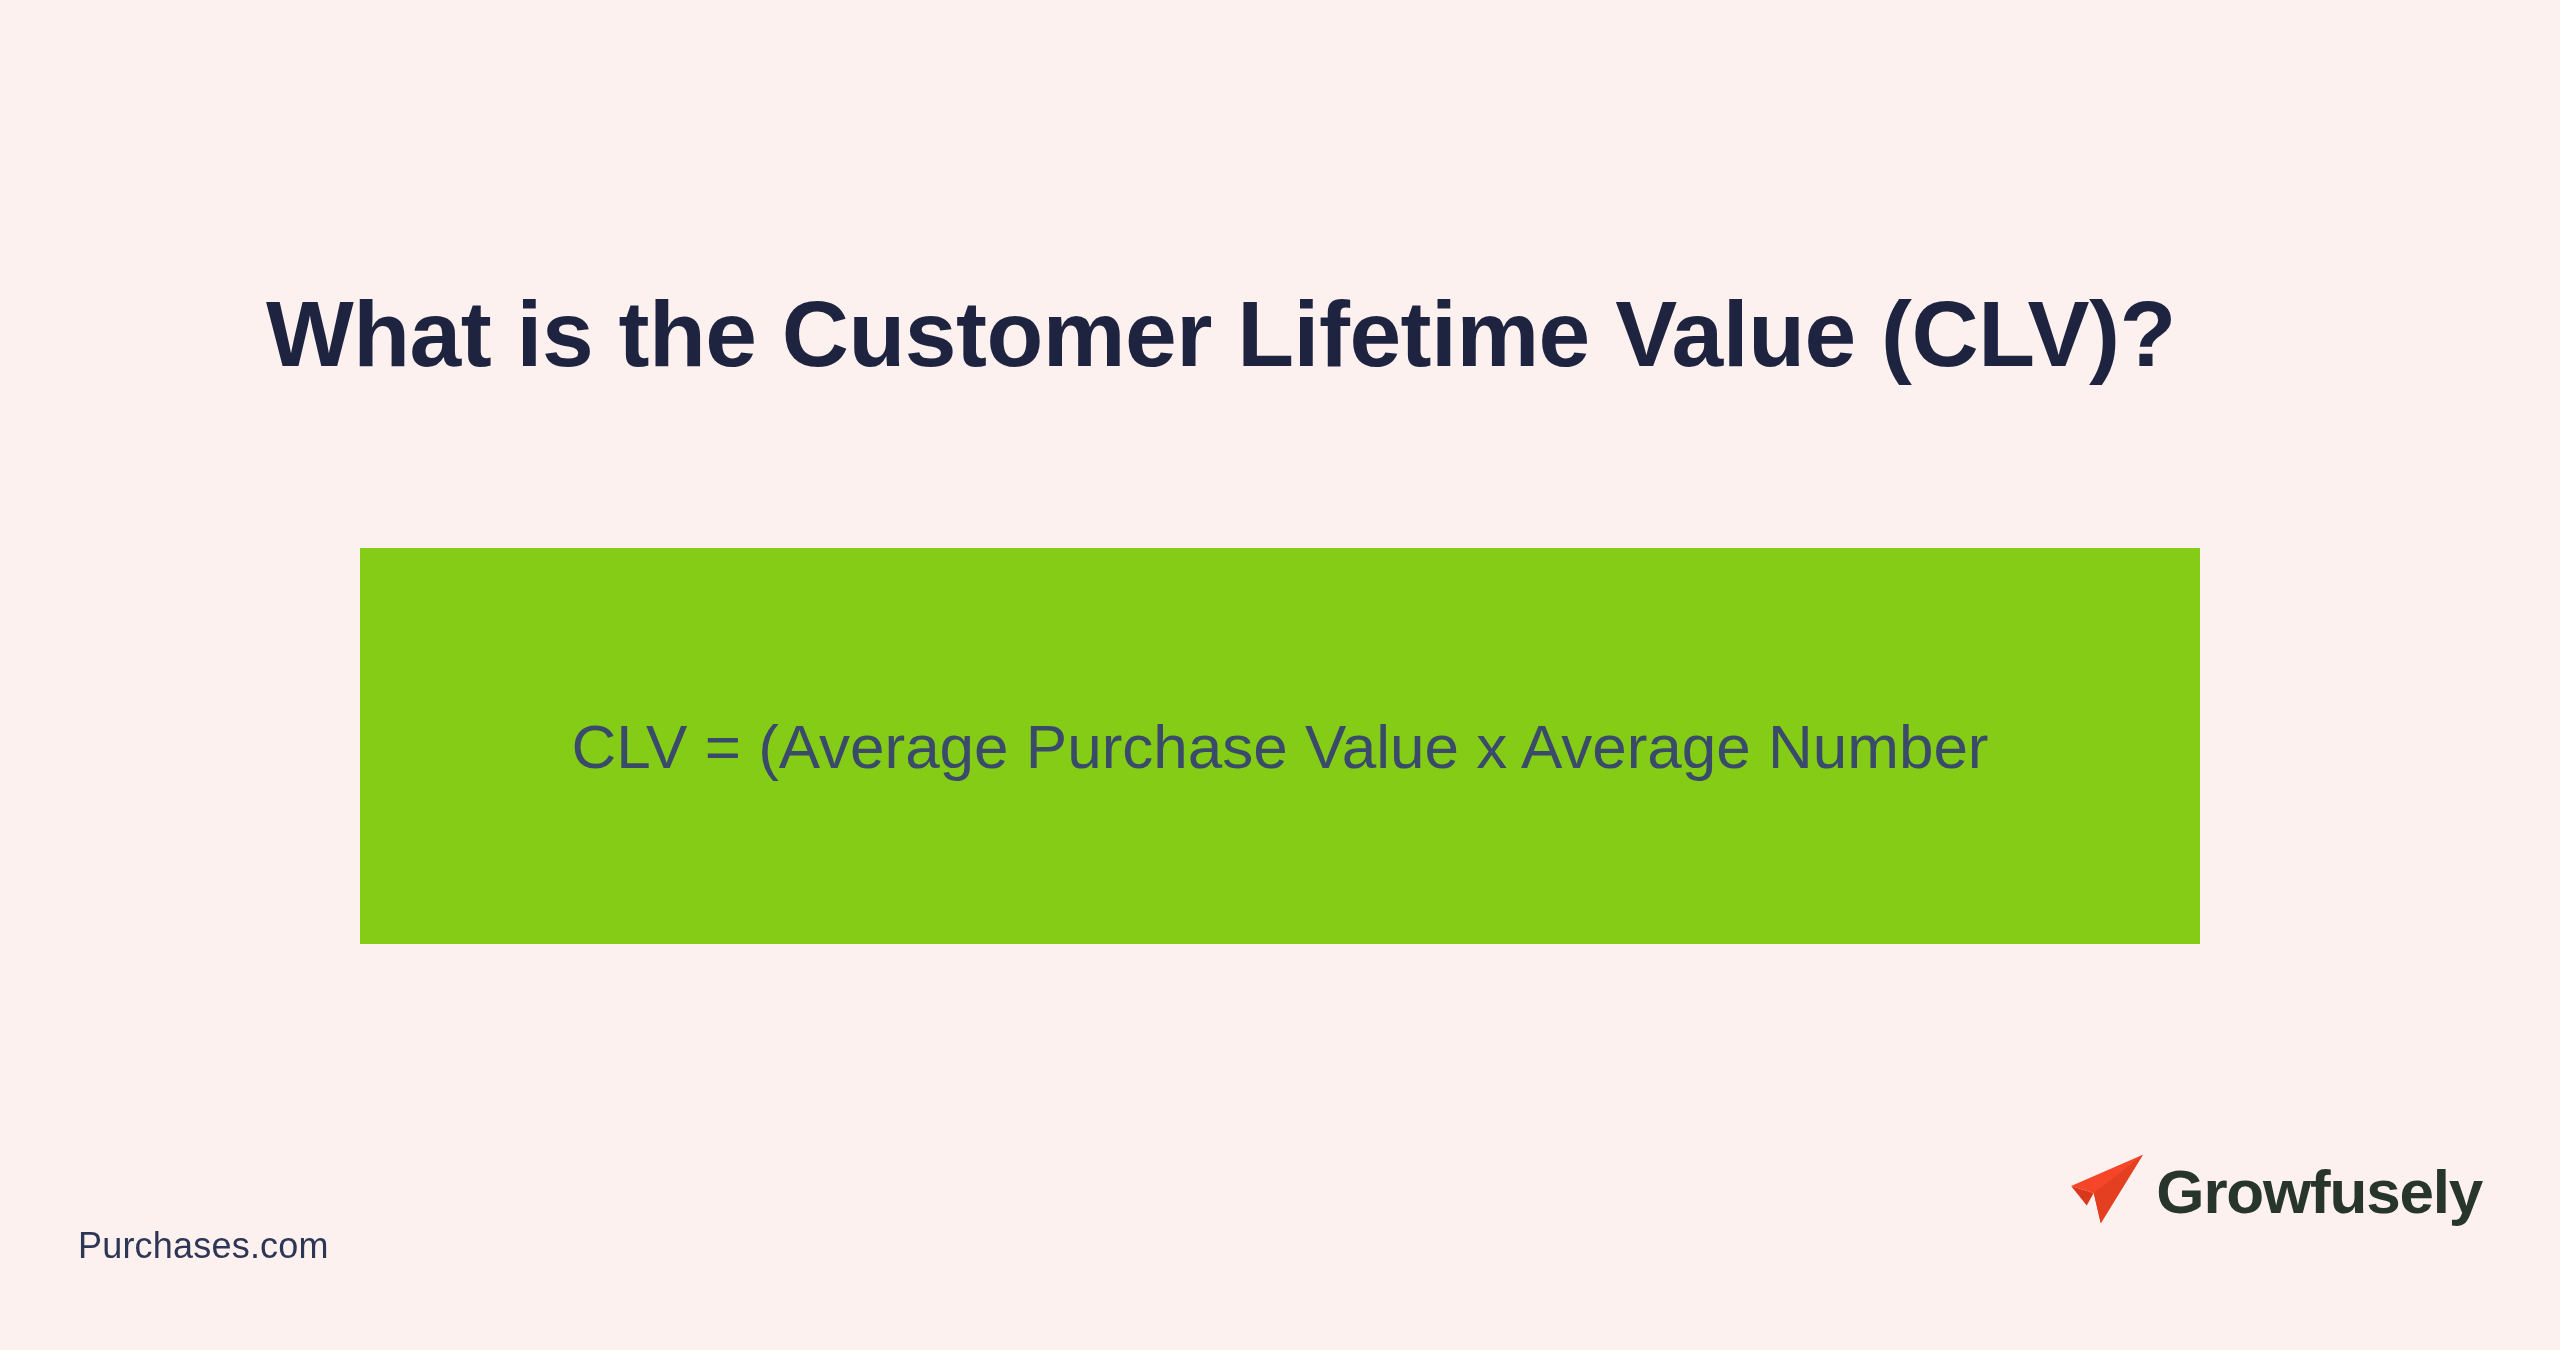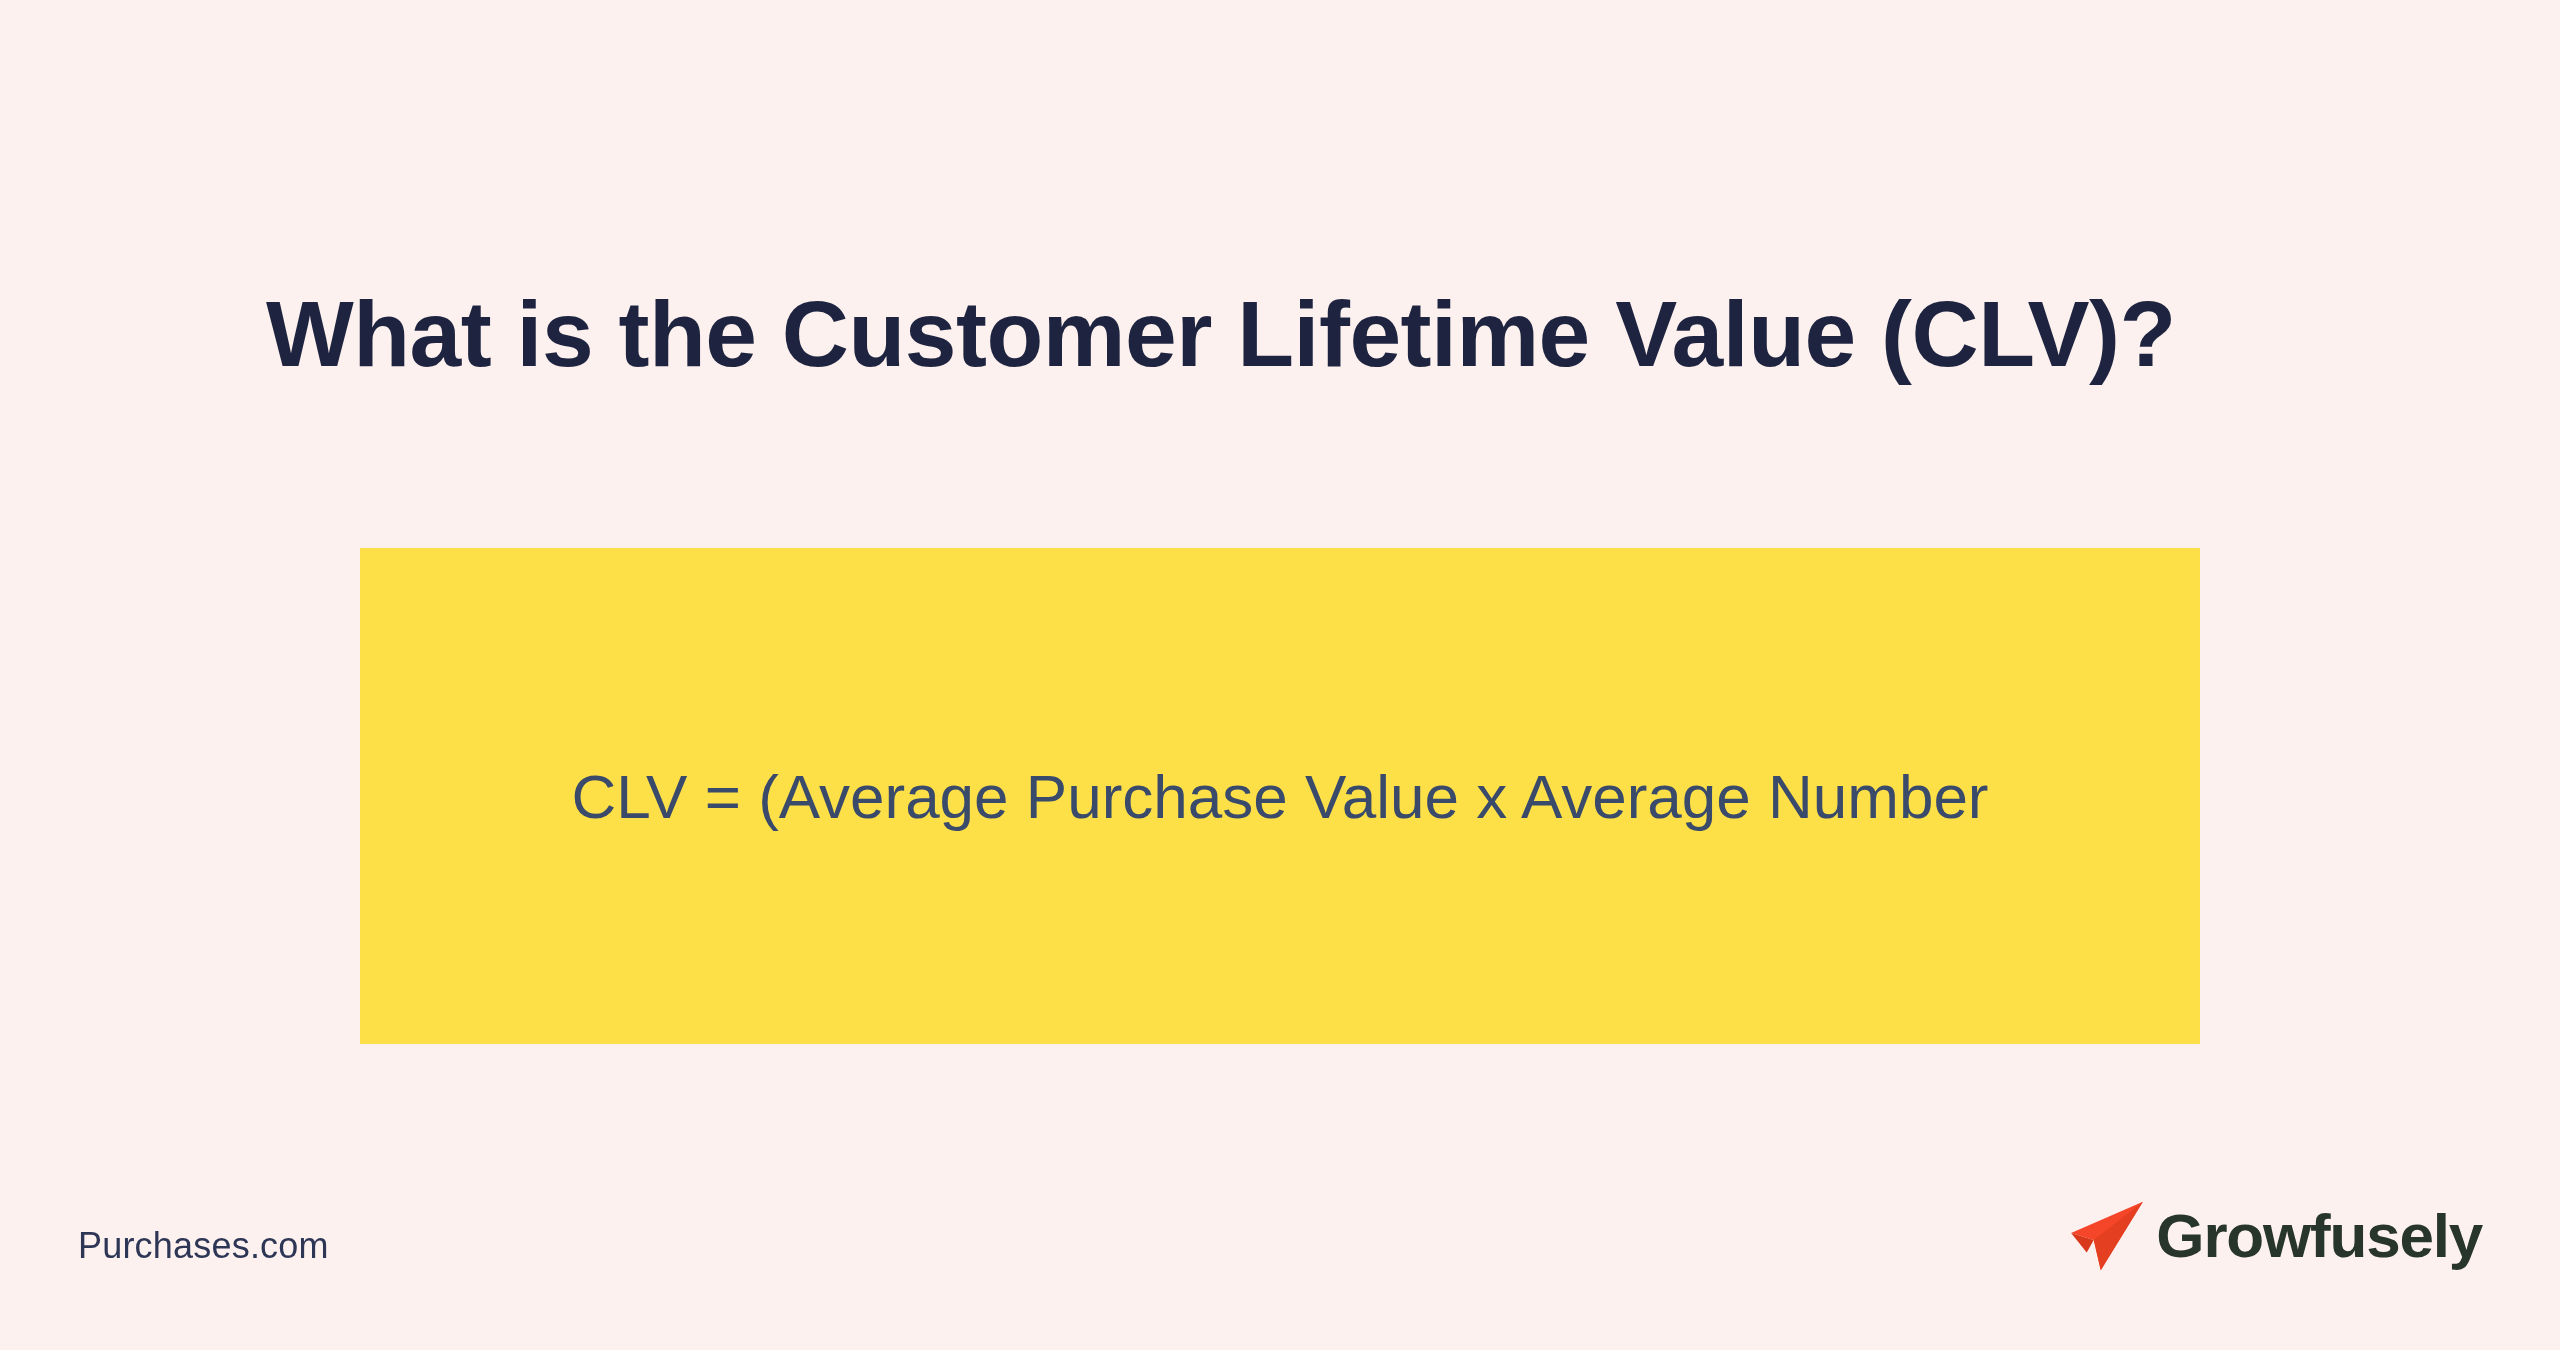--- a/index.html
+++ b/index.html
@@ -37,22 +37,22 @@
     white-space: nowrap;
     margin-left: 8px;
   }
 
   
   #formula-card {
     position: absolute;
     left: 360px;
     top: 548px;
     width: 1840px;
-    height: 496px;
-    background: #fde047;
+    height: 396px;
+    background: #84cc16;
     border-radius: 0px;
     display: flex;
     align-items: center;
     justify-content: center;
   }
 
   #formula-text {
     width: 1640px;
     text-align: center;
     font-size: 62px;
@@ -73,24 +73,24 @@
     font-size: 36px;
     line-height: 48px;
     font-weight: 400;
     color: #2e3656;
     letter-spacing: 0.2px;
   }
 
   #brand-logo {
     position: absolute;
     right: 78px;
-    top: 1188px;
+    top: 1132px;
     height: 96px;
     display: flex;
-    align-items: center;
+    align-items: flex-end;
     gap: 10px;
   }
   #brand-mark {
     width: 78px;
     height: 78px;
     display: block;
     flex: 0 0 auto;
   }
   #brand-wordmark {
     font-size: 62px;

